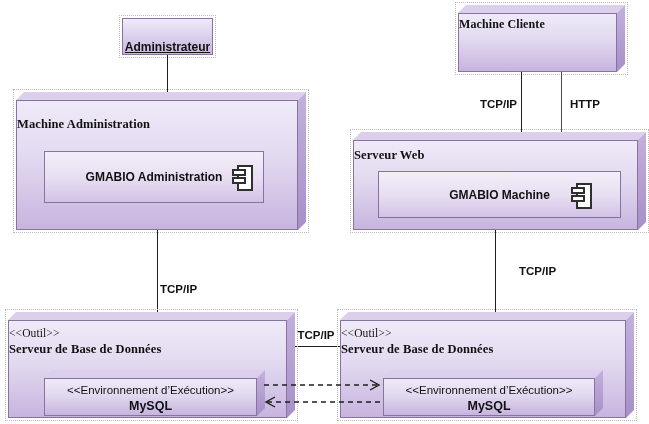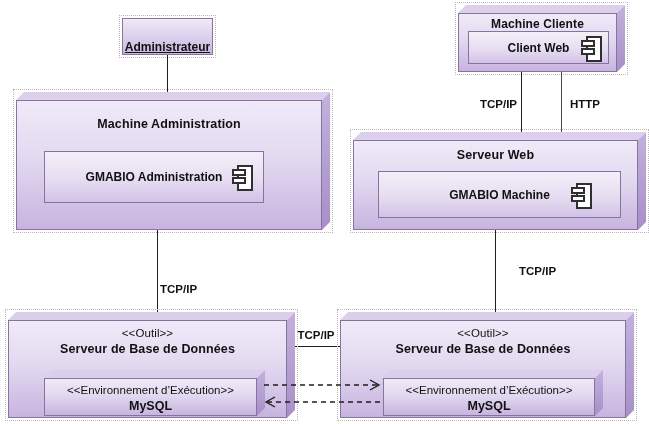--- a/index.html
+++ b/index.html
@@ -11,22 +11,22 @@
   .node3d{position:absolute;}
   .node3d.fz{outline:1px dotted #b9b9b9;outline-offset:2px;}
   .face-top{position:absolute;left:0;top:0;width:100%;height:8px;background:#dbcfec;
     clip-path:polygon(0 100%, 8px 0, 100% 0, calc(100% - 8px) 100%);}
   .face-right{position:absolute;right:0;top:0;width:8px;height:100%;
     background:linear-gradient(180deg,#c3b1dc,#a78fc8);
     clip-path:polygon(0 8px, 100% 0, 100% calc(100% - 8px), 0 100%);}
   .face-front{position:absolute;left:0;top:8px;width:calc(100% - 8px);height:calc(100% - 8px);
     box-sizing:border-box;border:1px solid #86739f;
     background:linear-gradient(180deg,#efeaf8 0%,#e2d9f0 45%,#c7b4df 100%);}
-  .node-title{position:absolute;left:0;width:100%;text-align:center;font-weight:bold;
-    font-size:12.5px;letter-spacing:.1px;}
+  .node-title{position:absolute;left:0;width:100%;text-align:left;font-weight:bold;
+    font-size:12.5px;letter-spacing:.1px;font-family:Liberation Serif, serif;}
   .stereo{font-weight:normal;font-size:11.5px;}
   
   .cbox{position:absolute;box-sizing:border-box;border:1px solid #86739f;
     background:linear-gradient(180deg,#f3eff9 0%,#e6ddf1 55%,#d2c2e6 100%);
     display:flex;align-items:center;justify-content:center;}
   .cbox .clabel{font-weight:bold;font-size:12px;}
   
   .cmp-icon{position:absolute;width:19px;height:24px;top:50%;transform:translateY(-50%);}
   .cmp-body{position:absolute;left:5px;top:0;width:12px;height:22px;background:#fff;border:2px solid #2f2f2f;}
   .cmp-tab{position:absolute;left:0;width:10px;height:3px;background:#fff;border:2px solid #2f2f2f;}
@@ -50,21 +50,21 @@
 <body>
 
 <div id="canvas">
 
   <div class="actor">
     <span>Administrateur</span>
   </div>
 
   <div class="vline" style="left:167px;top:55px;height:45px;"></div>
 
-  <div class="node3d fz" style="left:16px;top:92px;width:290px;height:138px;padding-left:24px;">
+  <div class="node3d fz" style="left:16px;top:92px;width:290px;height:138px;">
     <div class="face-top"></div>
     <div class="face-right"></div>
     <div class="face-front">
       <div class="node-title" style="top:16px;">Machine Administration</div>
       <div class="cbox" style="left:27px;top:50px;width:220px;height:52px;">
         <span class="clabel">GMABIO Administration</span>
         <span class="cmp-icon" style="right:12px;">
           <span class="cmp-body"></span>
           <span class="cmp-tab t1"></span>
           <span class="cmp-tab t2"></span>
@@ -74,28 +74,20 @@
   </div>
 
   <div class="vline" style="left:157px;top:230px;height:82px;"></div>
   <div class="lk" style="left:160px;top:283px;">TCP/IP</div>
 
   <div class="node3d fz" style="left:458px;top:5px;width:167px;height:67px;">
     <div class="face-top"></div>
     <div class="face-right"></div>
     <div class="face-front">
       <div class="node-title" style="top:3px;font-size:12px;">Machine Cliente</div>
-      <div class="cbox" style="left:9px;top:17px;width:141px;height:33px;">
-        <span class="clabel">Client Web</span>
-        <span class="cmp-icon" style="right:8px;">
-          <span class="cmp-body"></span>
-          <span class="cmp-tab t1"></span>
-          <span class="cmp-tab t2"></span>
-        </span>
-      </div>
     </div>
   </div>
 
   <div class="vline" style="left:521px;top:72px;height:68px;"></div>
   <div class="vline" style="left:561px;top:72px;height:68px;background:#4a4a4a;"></div>
   <div class="lk" style="left:477px;top:98px;width:40px;text-align:right;">TCP/IP</div>
   <div class="lk" style="left:570px;top:98px;">HTTP</div>
 
   <div class="node3d fz" style="left:353px;top:132px;width:293px;height:98px;">
     <div class="face-top"></div>

